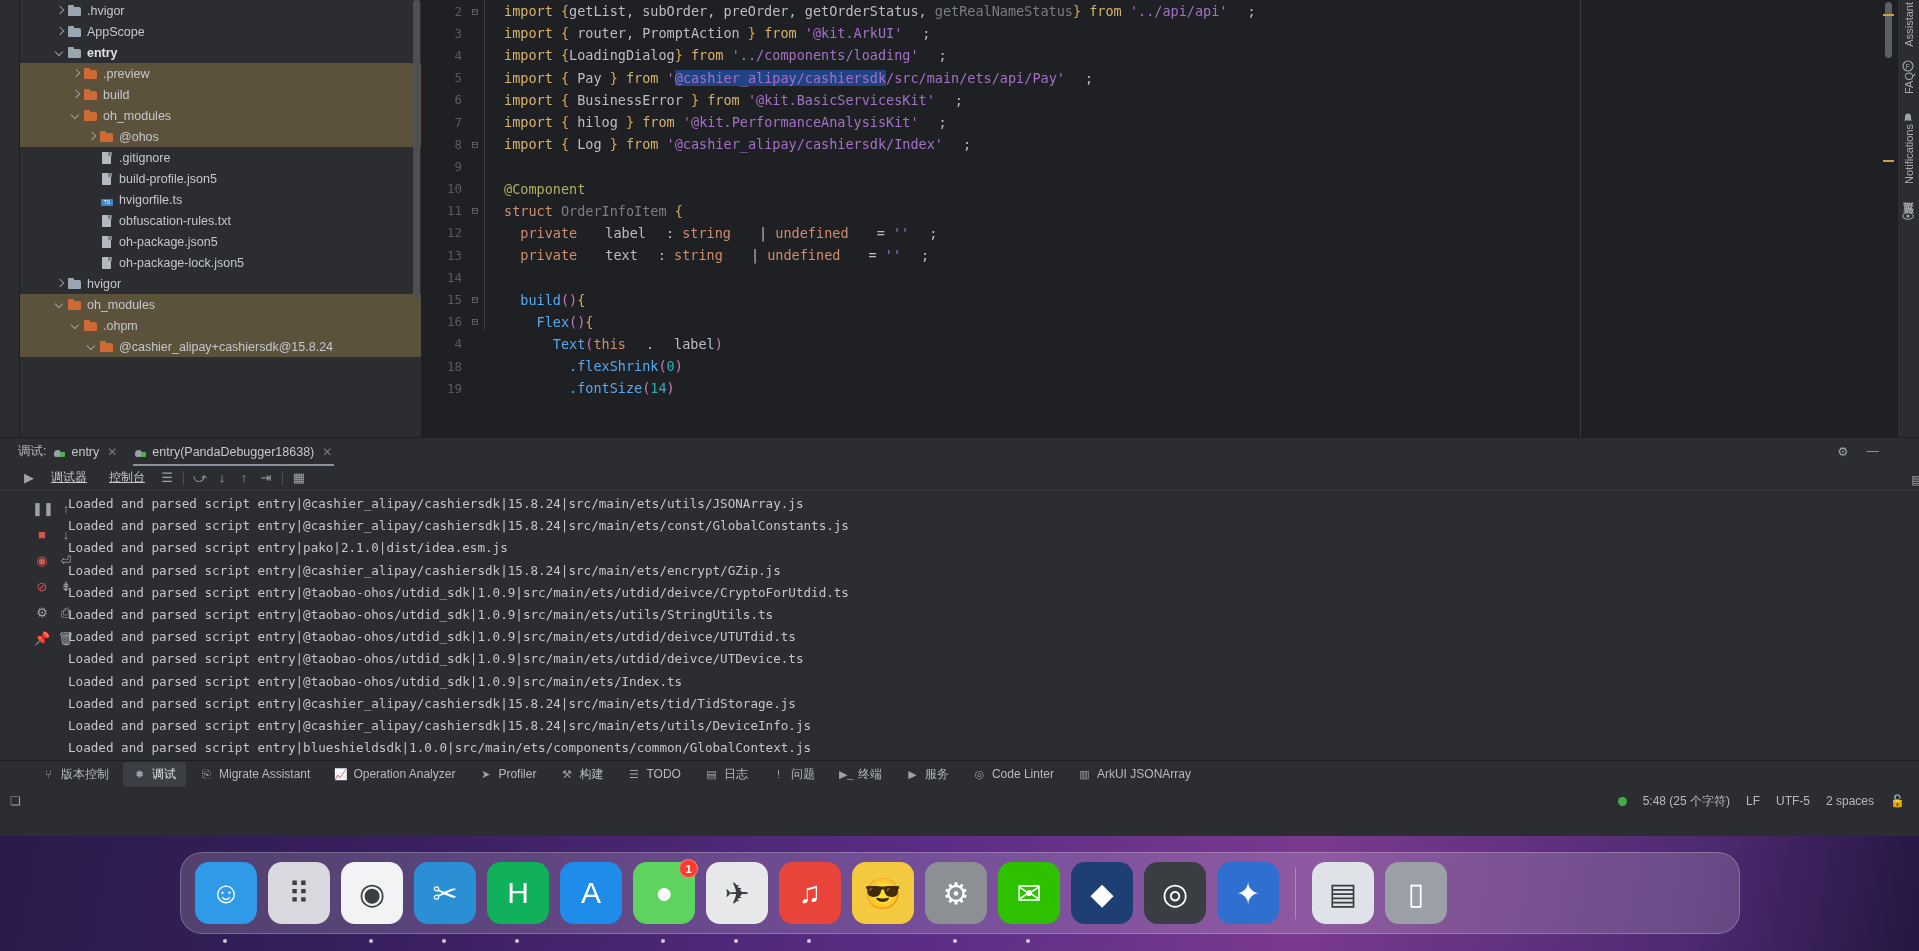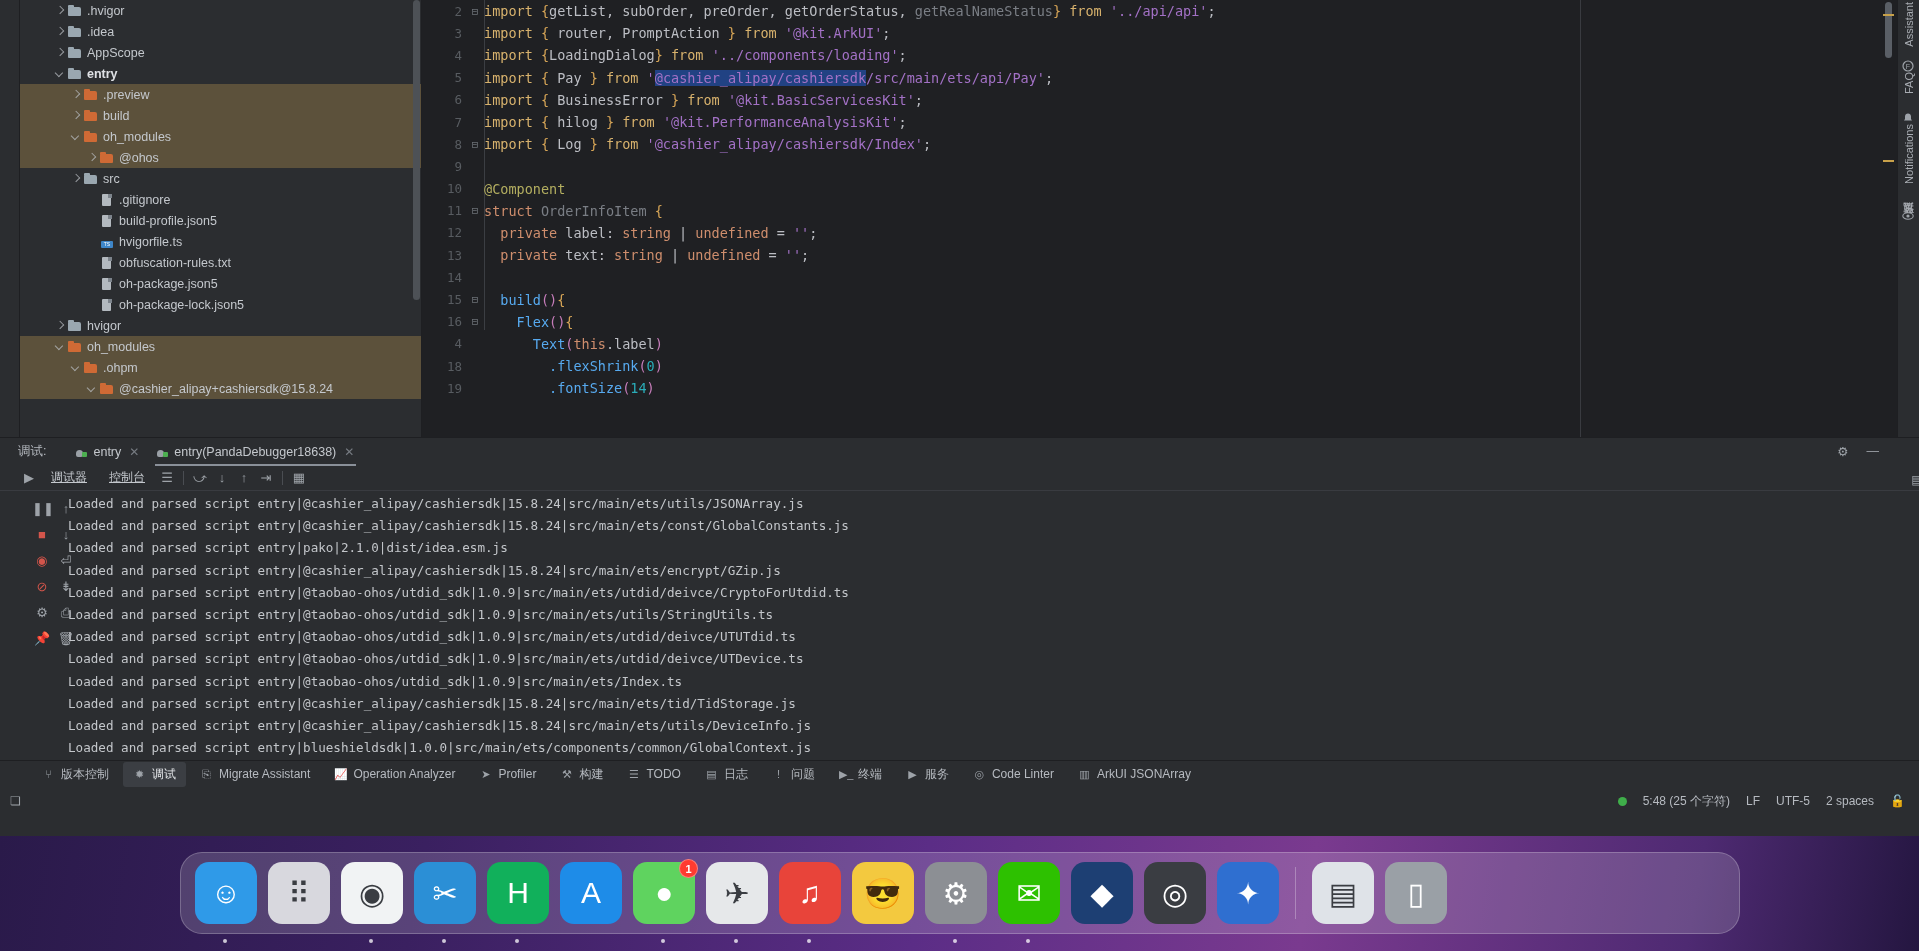--- a/index.html
+++ b/index.html
@@ -53,21 +53,21 @@
 
   
   .editor { flex:1 1 auto; background:#1f2023; position:relative; overflow:hidden; }
   .gutter-col { position:absolute; left:0; top:0; width:62px; height:100%; background:#1f2023;}
   .code { position:absolute; left:0; top:0; right:0; bottom:0;
           font-family:"DejaVu Sans Mono", monospace; font-size:13.5px; }
   .cline { height:22.2px; display:flex; align-items:center; white-space:pre; }
   .lnum { width:44px; text-align:right; color:#585c61; flex:0 0 44px; font-size:12.5px;
           padding-right:4px; }
   .fold { width:18px; flex:0 0 18px; color:#6b7075; font-size:11px; text-align:center; }
-  .ctext { color:#bcbec4; }
+  .ctext { color:#bcbec4;padding-left:20px; }
   .kw { color:#d8b26d; }      
   .kw2{ color:#cf8e6d; }      
   .brace { color:#d8a657; }
   .str { color:#a371c6; }
   .ident { color:#bcbec4; }
   .fn  { color:#57aaf0; }
   .pink{ color:#c77dbb; }
   .type{ color:#cf8e6d; }
   .annot{ color:#b3ae60; }
   .num { color:#2aacb8; }
@@ -81,21 +81,21 @@
 
   
   .right-strip{ width:22px; flex:0 0 22px; background:#2b2d30; position:relative;
       border-left:1px solid #1e1f22; }
 
   
   .debug { position:absolute; left:0; top:437px; width:1919px; height:399px;
       background:#2b2d30; border-top:1px solid #1e1f22; }
   .dtabs { height:27px; display:flex; align-items:center; padding-left:18px;
       font-size:12.5px; color:#c4c8cd; position:relative; }
-  .dtitle { color:#b6bac0; margin-right:24px; }
+  .dtitle { color:#b6bac0; margin-right:2px; }
   .dtab { display:flex; align-items:center; gap:5px; margin-right:6px; padding:3px 6px;
       border-radius:3px; position:relative;}
   .dtab.active::after{ content:""; position:absolute; left:4px; right:4px; bottom:-4px;
       height:2px; background:#8a9099; }
   .dclose{ color:#777c83; font-size:12px; margin-left:3px;}
   .bugico{ width:12px; height:12px; position:relative; display:inline-block;}
   .bugico::before{ content:""; position:absolute; left:0; top:4px; width:7px; height:7px;
       background:#9aa0a6; border-radius:50% 50% 2px 2px; }
   .bugico::after{ content:""; position:absolute; left:6px; top:6px; width:5px; height:5px;
       background:#4caf50; border-radius:1px; }
@@ -174,26 +174,20 @@
           <div class="row">
             <span style="width:34px;flex:0 0 34px"></span>
             <span class="arrow r"></span>
             <span class="fico folder"></span>
             <span class="rlabel">.hvigor</span>
           </div>
           <div class="row">
             <span style="width:34px;flex:0 0 34px"></span>
             <span class="arrow r"></span>
             <span class="fico folder"></span>
-            <span class="rlabel">.idea</span>
-          </div>
-          <div class="row">
-            <span style="width:34px;flex:0 0 34px"></span>
-            <span class="arrow r"></span>
-            <span class="fico folder"></span>
             <span class="rlabel">AppScope</span>
           </div>
           <div class="row">
             <span style="width:34px;flex:0 0 34px"></span>
             <span class="arrow d"></span>
             <span class="fico folder"></span>
             <span class="rlabel" style="font-weight:bold;color:#dfe1e5">entry</span>
           </div>
           <div class="row hl">
             <span style="width:50px;flex:0 0 50px"></span>
@@ -211,26 +205,20 @@
             <span style="width:50px;flex:0 0 50px"></span>
             <span class="arrow d"></span>
             <span class="fico folder orange"></span>
             <span class="rlabel">oh_modules</span>
           </div>
           <div class="row hl">
             <span style="width:66px;flex:0 0 66px"></span>
             <span class="arrow r"></span>
             <span class="fico folder orange"></span>
             <span class="rlabel">@ohos</span>
-          </div>
-          <div class="row">
-            <span style="width:50px;flex:0 0 50px"></span>
-            <span class="arrow r"></span>
-            <span class="fico folder"></span>
-            <span class="rlabel">src</span>
           </div>
           <div class="row">
             <span style="width:66px;flex:0 0 66px"></span>
             <span class="arrow"></span>
             <span class="fico file"></span>
             <span class="rlabel">.gitignore</span>
           </div>
           <div class="row">
             <span style="width:66px;flex:0 0 66px"></span>
             <span class="arrow"></span>

